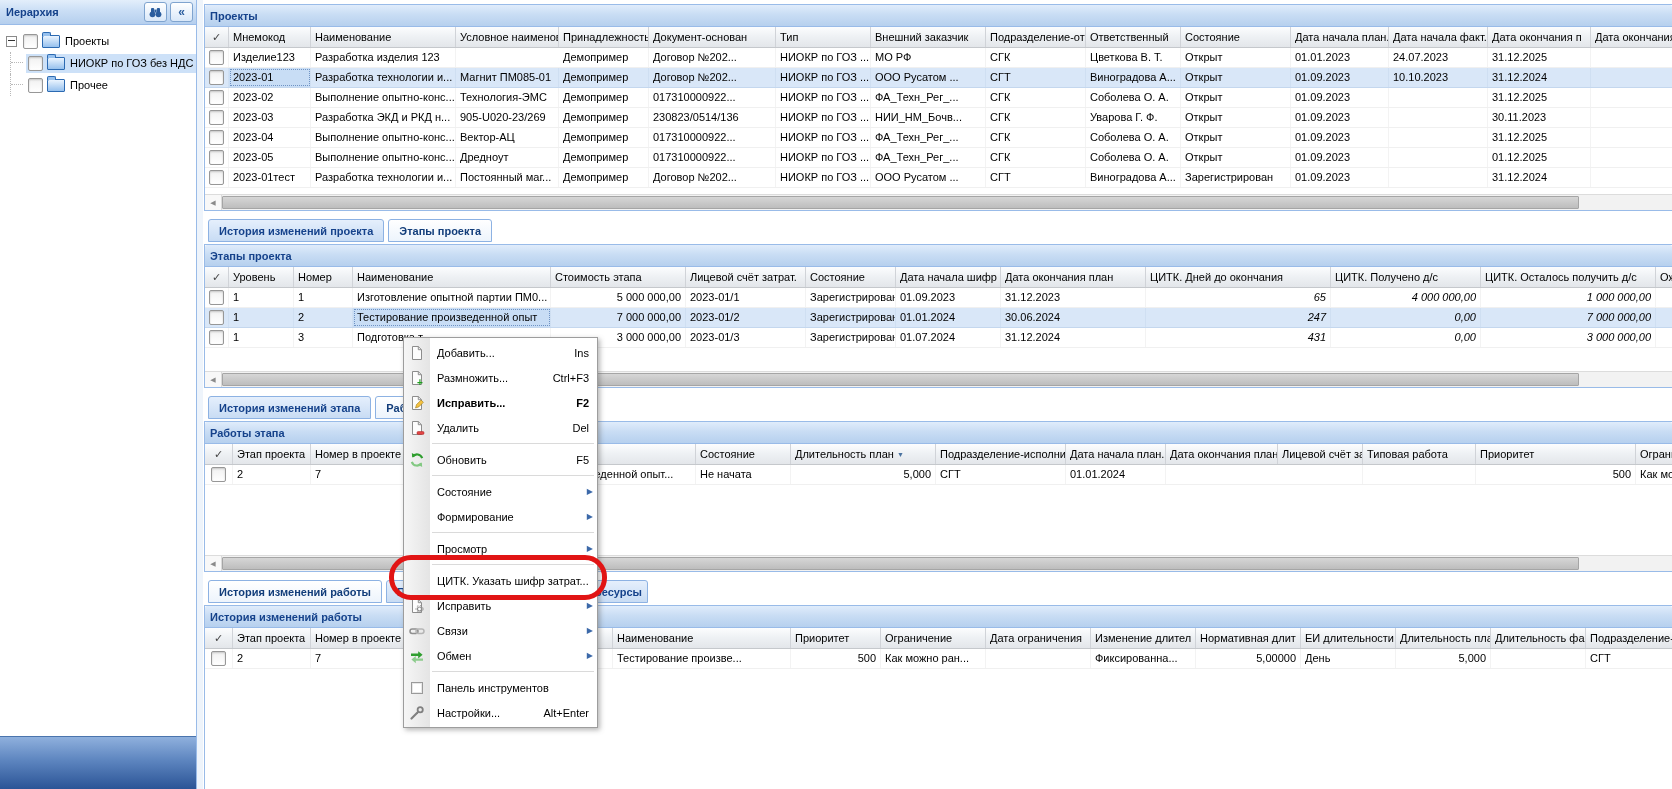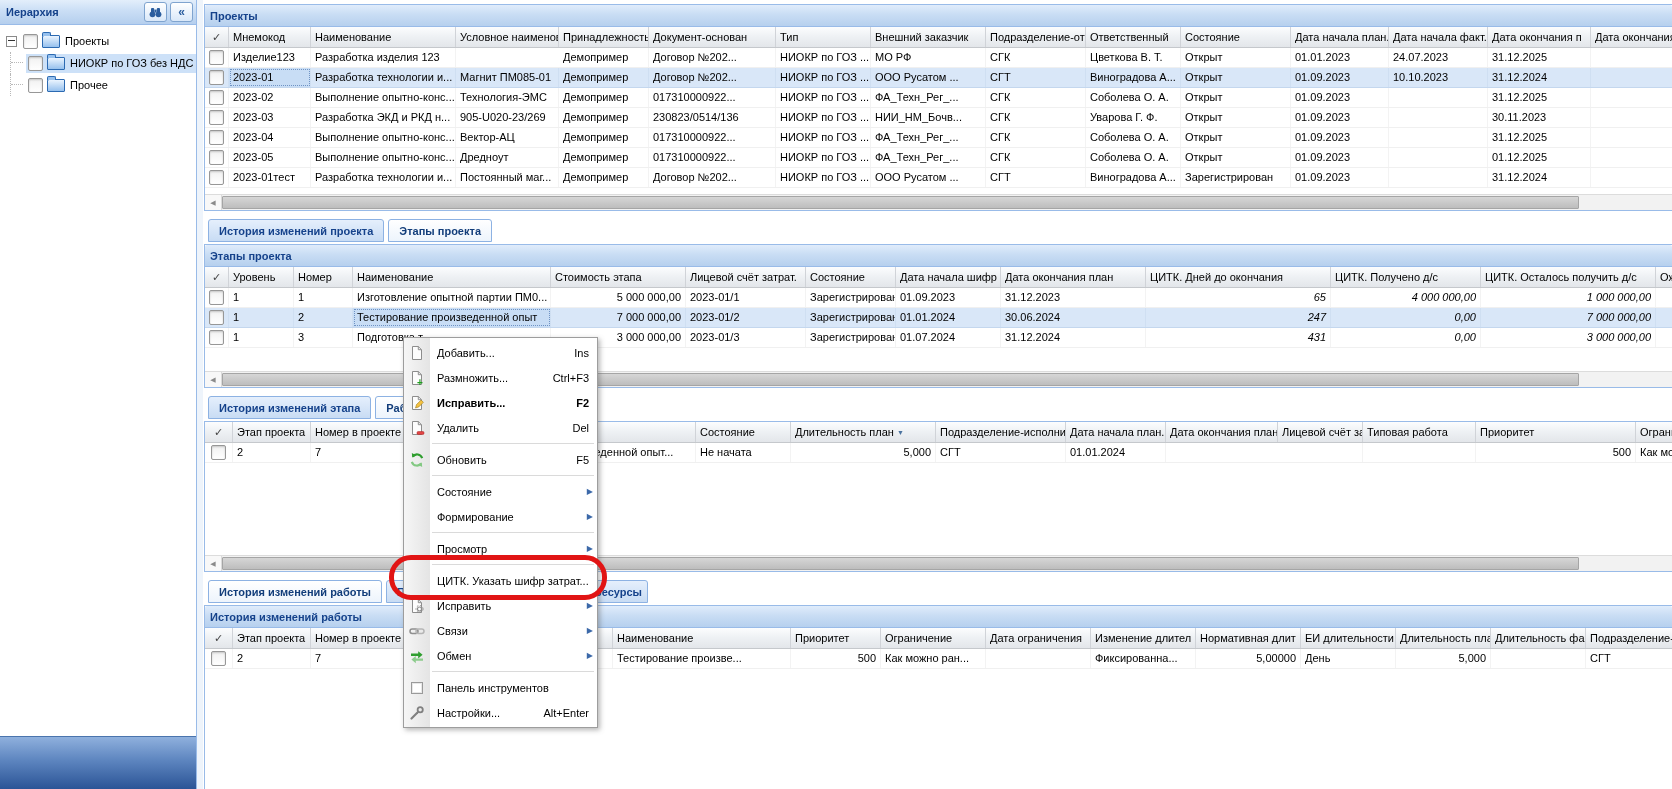--- a/index.html
+++ b/index.html
@@ -379,20 +379,23 @@
           <span class="hs-thumb"></span>
         </div>
     </section>
 
     <div class="tabs" id="stage-tabs">
         <div class="tab"><span>История изменений этапа</span></div>
         <div class="tab active"><span>Работ</span></div>
       </div>
 
     <section class="panel" id="sec-works">
+      <div class="panel-hd">
+          <span>Работы этапа</span>
+        </div>
       <div class="grid">
           <div class="g-hrow">
             <div class="g-hcell" style="width: 28px;"><span>✓</span></div>
             <div class="g-hcell" style="width: 78px;"><span>Этап проекта</span></div>
             <div class="g-hcell" style="width: 95px;"><span>Номер в проекте</span></div>
             <div class="g-hcell" style="width: 75px;"><span></span></div>
             <div class="g-hcell" style="width: 215px;"><span>Наименование</span></div>
             <div class="g-hcell" style="width: 95px;"><span>Состояние</span></div>
             <div class="g-hcell" style="width: 145px;"><span>Длительность план</span><span class="sort-arrow">▼</span></div>
             <div class="g-hcell" style="width: 130px;"><span>Подразделение-исполнитель..</span></div>

